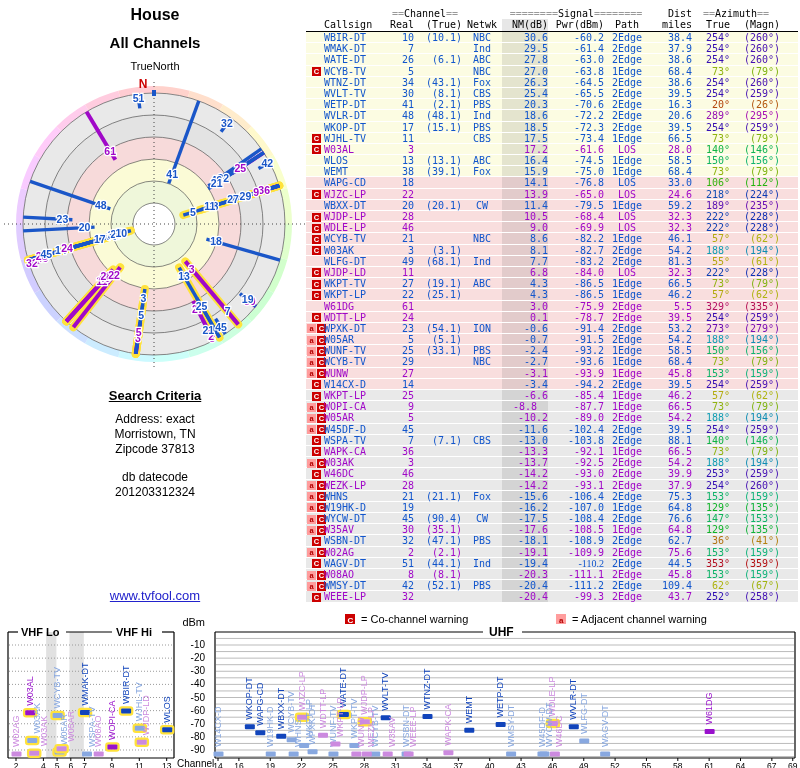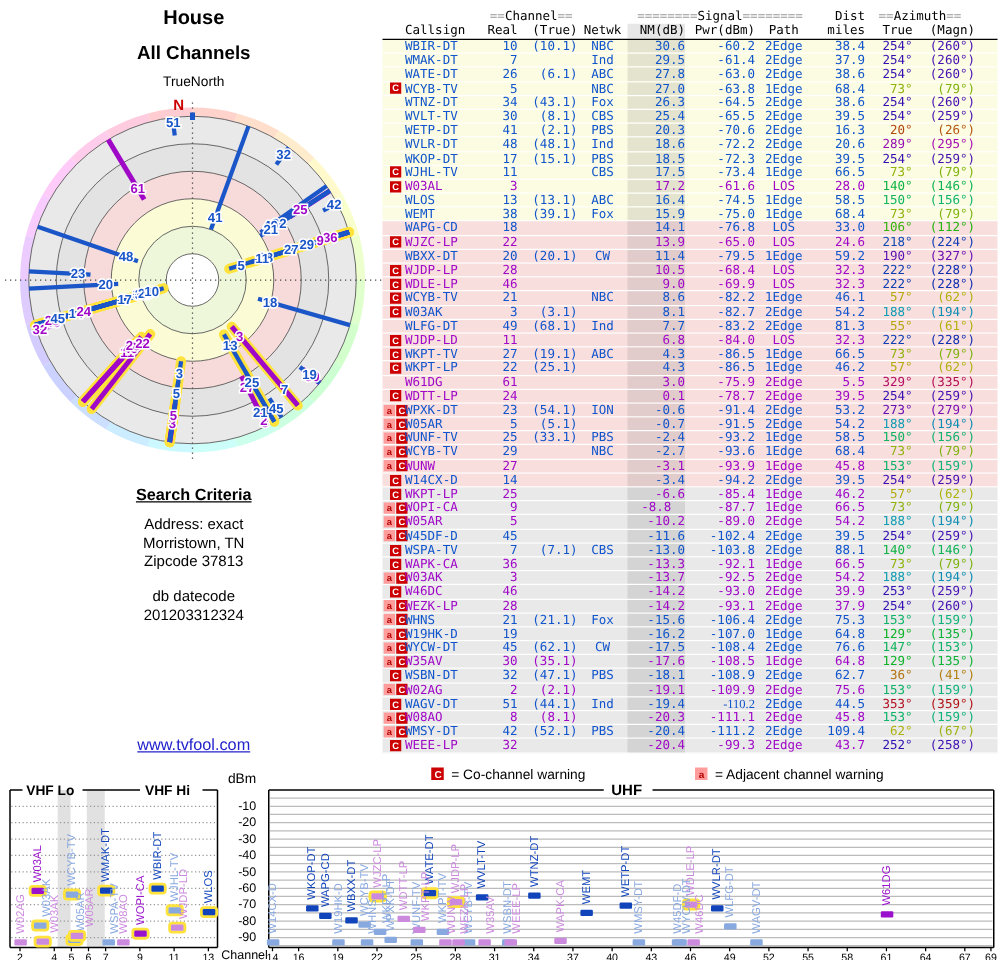--- a/index.html
+++ b/index.html
@@ -441,22 +441,22 @@
       <div class="trow" style="background: rgb(249, 222, 222);">
         <div class="c cw"></div>
         <div class="c ccs" style="color: rgb(17, 85, 204);">WBXX-DT</div>
         <div class="c cre" style="color: rgb(17, 85, 204);">20</div>
         <div class="c cvi" style="color: rgb(17, 85, 204);">(20.1)</div>
         <div class="c cne" style="color: rgb(17, 85, 204);">CW</div>
         <div class="c cnm shade" style="color: rgb(17, 85, 204);">11.4</div>
         <div class="c cpw" style="color: rgb(17, 85, 204);">-79.5</div>
         <div class="c cpa" style="color: rgb(17, 85, 204);">1Edge</div>
         <div class="c cdi" style="color: rgb(17, 85, 204);">59.2</div>
-        <div class="c ctr" style="color: rgb(89, 15, 179);">190°</div>
-        <div class="c cmg" style="color: rgb(105, 15, 179);">(327°)</div>
+        <div class="c ctr" style="color: rgb(89, 15, 179);">189°</div>
+        <div class="c cmg" style="color: rgb(105, 15, 179);">(235°)</div>
       </div>
       <div class="trow" style="background: rgb(249, 222, 222);">
         <div class="c cw"><span class="wbox wc">C</span></div>
         <div class="c ccs" style="color: rgb(160, 8, 200);">WJDP-LP</div>
         <div class="c cre" style="color: rgb(160, 8, 200);">28</div>
         <div class="c cvi" style="color: rgb(160, 8, 200);"></div>
         <div class="c cne" style="color: rgb(17, 85, 204);"></div>
         <div class="c cnm shade" style="color: rgb(160, 8, 200);">10.5</div>
         <div class="c cpw" style="color: rgb(160, 8, 200);">-68.4</div>
         <div class="c cpa" style="color: rgb(160, 8, 200);">LOS</div>
@@ -799,21 +799,21 @@
         <div class="c cpw" style="color: rgb(17, 85, 204);">-107.0</div>
         <div class="c cpa" style="color: rgb(17, 85, 204);">1Edge</div>
         <div class="c cdi" style="color: rgb(17, 85, 204);">64.8</div>
         <div class="c ctr" style="color: rgb(15, 179, 39);">129°</div>
         <div class="c cmg" style="color: rgb(15, 179, 56);">(135°)</div>
       </div>
       <div class="trow" style="background: rgb(233, 233, 233);">
         <div class="c cw"><span class="wbox wa">a</span><span class="wbox wc">C</span></div>
         <div class="c ccs" style="color: rgb(17, 85, 204);">WYCW-DT</div>
         <div class="c cre" style="color: rgb(17, 85, 204);">45</div>
-        <div class="c cvi" style="color: rgb(17, 85, 204);">(62.1)</div>
+        <div class="c cvi" style="color: rgb(17, 85, 204);">(90.4)</div>
         <div class="c cne" style="color: rgb(17, 85, 204);">CW</div>
         <div class="c cnm shade" style="color: rgb(17, 85, 204);">-17.5</div>
         <div class="c cpw" style="color: rgb(17, 85, 204);">-108.4</div>
         <div class="c cpa" style="color: rgb(17, 85, 204);">2Edge</div>
         <div class="c cdi" style="color: rgb(17, 85, 204);">76.6</div>
         <div class="c ctr" style="color: rgb(15, 179, 89);">147°</div>
         <div class="c cmg" style="color: rgb(15, 179, 105);">(153°)</div>
       </div>
       <div class="trow" style="background: rgb(233, 233, 233);">
         <div class="c cw"><span class="wbox wa">a</span><span class="wbox wc">C</span></div>

